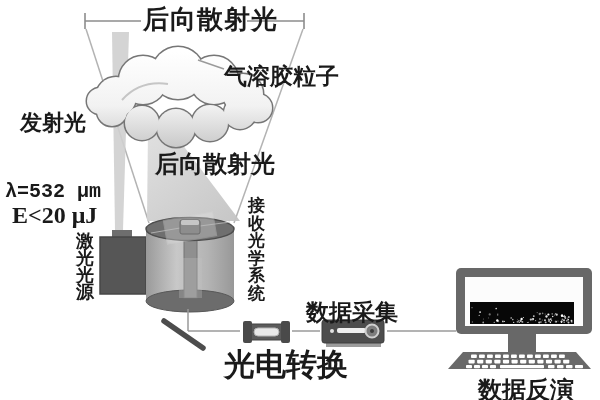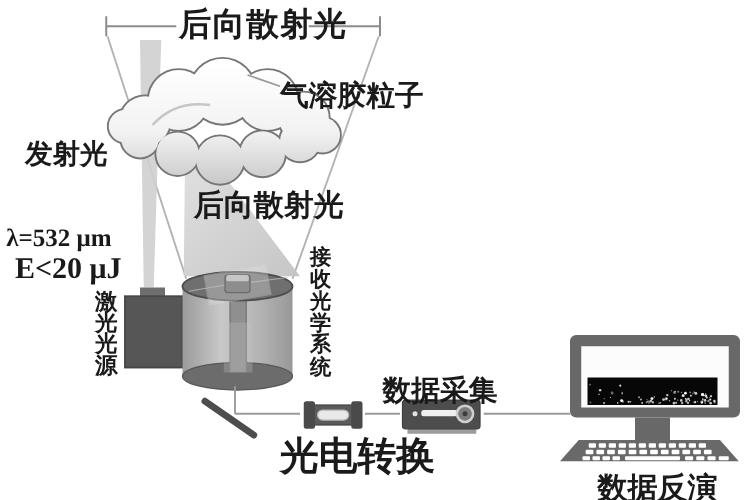--- a/index.html
+++ b/index.html
@@ -264,20 +264,20 @@
           <rect x="566" y="365" width="6.5" height="3.2" rx="0.8"></rect>
           <rect x="575" y="365" width="8" height="3.2" rx="0.8"></rect>
         </g>
     </g>
   </svg>
 
   <div class="lbl" style="left:143px;top:2px;font-size:26px;letter-spacing:1px;">后向散射光</div>
   <div class="lbl" style="left:224px;top:61px;font-size:23px;">气溶胶粒子</div>
   <div class="lbl" style="left:20px;top:108px;font-size:22px;">发射光</div>
   <div class="lbl" style="left:155px;top:148px;font-size:24px;">后向散射光</div>
-  <div class="lbl" style="left:5px;top:180px;font-size:20px;font-weight:bold;">λ=532 μm</div>
+  <div class="lbl" style="left:5px;top:180px;font-size:20px;font-weight:bold;font-family:Liberation Mono, monospace;">λ=532 μm</div>
   <div class="lbl" style="left:12px;top:202px;font-size:24px;font-weight:bold;">E&lt;20 μJ</div>
   <div class="vlbl" style="left:73px;top:233px;width:21px;font-size:18px;line-height:17px;">激光光源</div>
   <div class="vlbl" style="left:245px;top:197px;width:20px;font-size:17px;line-height:17.5px;">接收光学系统</div>
   <div class="lbl" style="left:224px;top:344px;font-size:31px;">光电转换</div>
   <div class="lbl" style="left:306px;top:297px;font-size:23px;text-align:center;">数据采集</div>
   <div class="lbl" style="left:478px;top:374px;font-size:24px;">数据反演</div>
 </div>
 
 </body></html>

